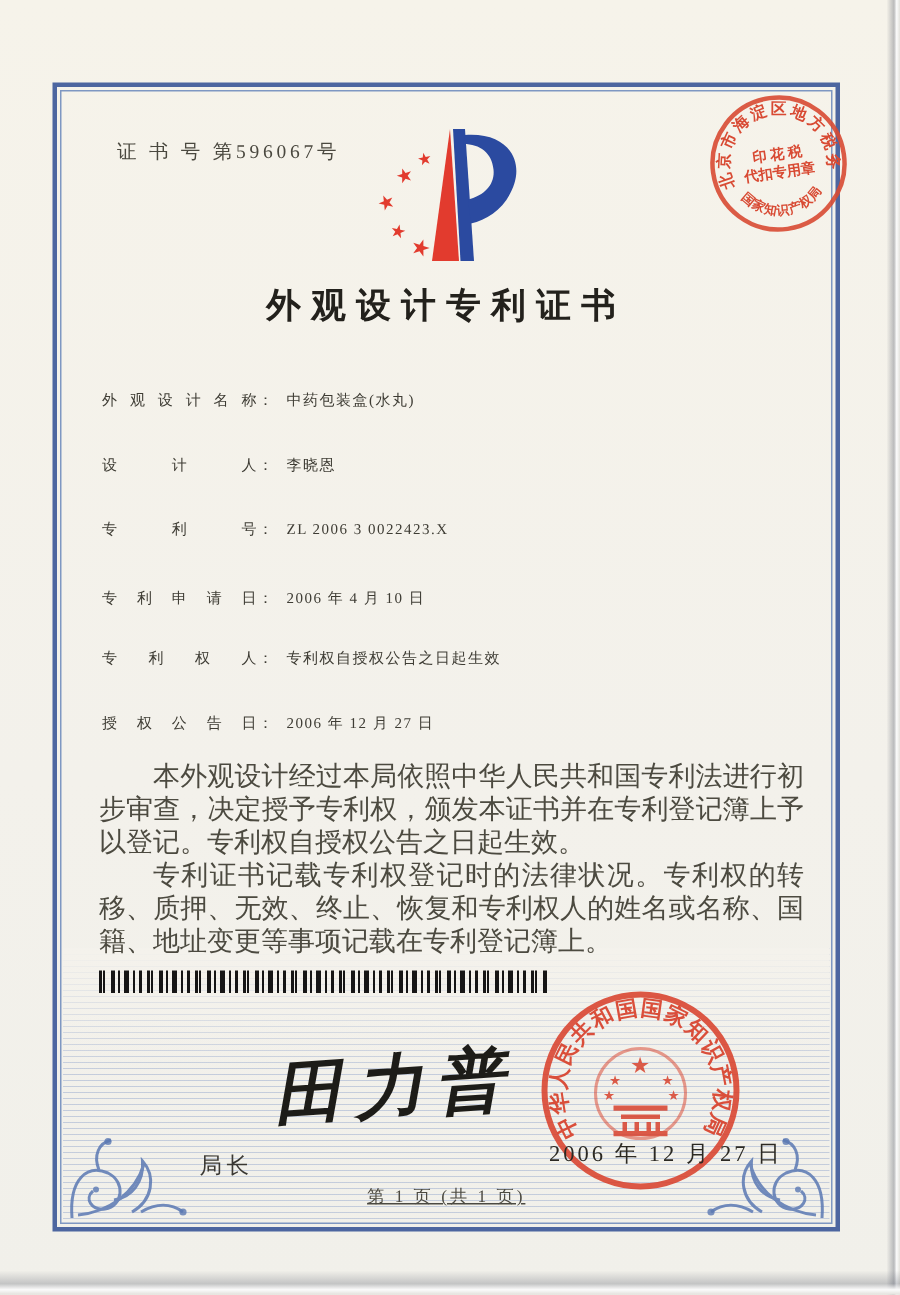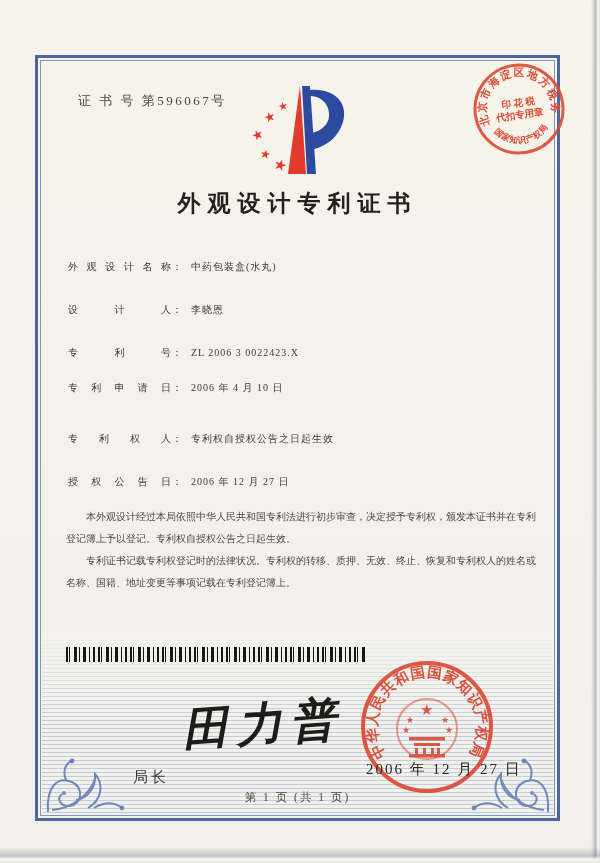--- a/index.html
+++ b/index.html
@@ -25,41 +25,41 @@
   .flourish.bl{left:42px;top:722px;}
   .flourish.br{left:458px;top:722px;transform:scaleX(-1);}
   .cert-no{position:absolute;left:78px;top:92px;font-size:13px;letter-spacing:2.5px;color:#4a483f;}
   .logo{position:absolute;left:238px;top:84px;width:124px;height:94px;}
   .title{position:absolute;left:35px;top:188px;width:525px;text-align:center;
          font-size:23px;font-weight:700;letter-spacing:7px;color:#23211c;}
   .fields{position:absolute;left:68px;top:258px;width:460px;}
   .field{position:absolute;left:0;font-size:10px;color:#3e3c34;letter-spacing:1px;white-space:nowrap;}
   .field .lbl{display:inline-block;width:104px;text-align:justify;text-align-last:justify;}
   .field .colon{display:inline-block;margin-right:8px;}
-  .f0{top:2px}.f1{top:45px}.f2{top:88px}.f3{top:123px}.f4{top:174px}.f5{top:217px}
-  .body-text{position:absolute;left:66px;top:506px;width:470px;font-size:10px;
+  .f0{top:2px}.f1{top:45px}.f2{top:88px}.f3{top:134px}.f4{top:174px}.f5{top:217px}
+  .body-text{position:absolute;left:66px;top:506px;width:470px;font-size:18px;
              line-height:22px;color:#4c4a40;text-align:justify;}
   .body-text p{margin:0;text-indent:2em;}
   .barcode{position:absolute;left:66px;top:647px;width:300px;height:15px;
      background:repeating-linear-gradient(90deg,
        #161616 0 2px,rgba(0,0,0,0) 2px 3px,
        #161616 3px 4px,rgba(0,0,0,0) 4px 8px,
        #161616 8px 11px,rgba(0,0,0,0) 11px 13px,
        #161616 13px 14px,rgba(0,0,0,0) 14px 17px,
        #161616 17px 20px,rgba(0,0,0,0) 20px 23px,
        #161616 23px 24px,rgba(0,0,0,0) 24px 27px,
        #161616 27px 29px,rgba(0,0,0,0) 29px 32px);}
   .sig-label{position:absolute;left:133px;top:768px;font-size:15px;letter-spacing:3px;color:#3a3833;}
   .sig-name{position:absolute;left:182px;top:694px;font-size:46px;font-weight:700;color:#1d1c18;
             letter-spacing:8px;transform:rotate(-4deg);font-style:italic;}
   .seal{position:absolute;left:357px;top:657px;width:140px;height:140px;}
   .stamp{position:absolute;left:470px;top:60px;width:98px;height:98px;transform:rotate(-8deg);}
   .date{position:absolute;left:366px;top:760px;font-size:15px;letter-spacing:2px;color:#2b2923;}
   .footer{position:absolute;left:35px;top:790px;width:525px;text-align:center;
-          font-size:11.5px;letter-spacing:2px;color:#4c4a42;}
+          font-size:11.5px;letter-spacing:2px;color:#4c4a42;text-decoration:underline;}
 </style>
 </head>
 <body>
 
 <div class="paper">
 
   <div class="frame"></div>
   <div class="guilloche"></div>
 
   <svg class="flourish bl" viewBox="0 0 96 96">

